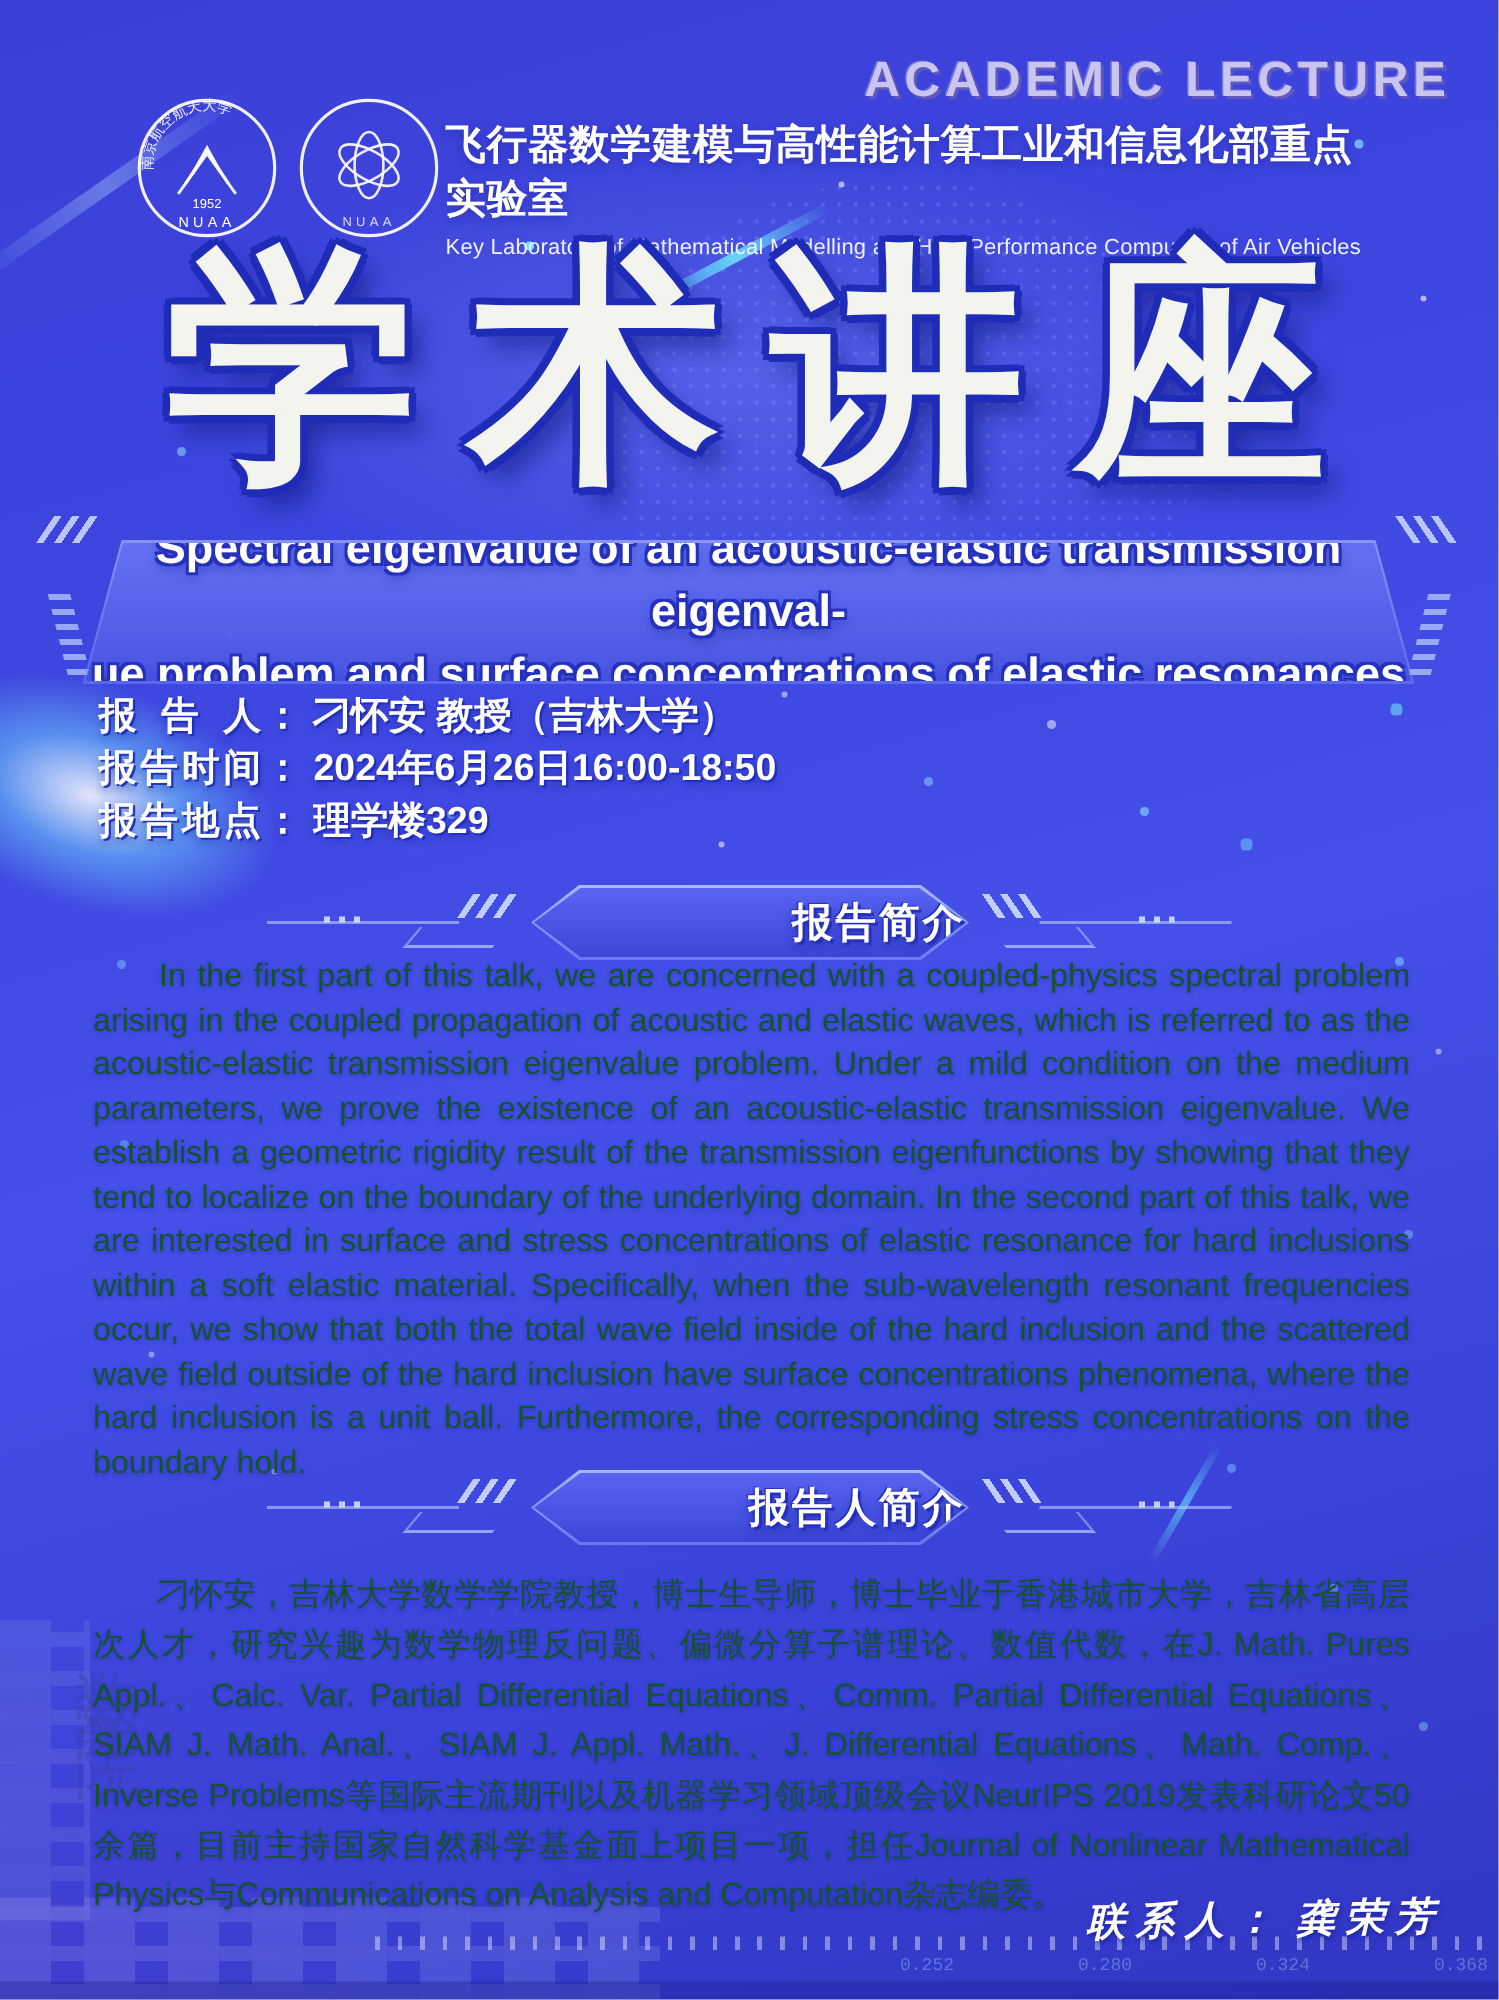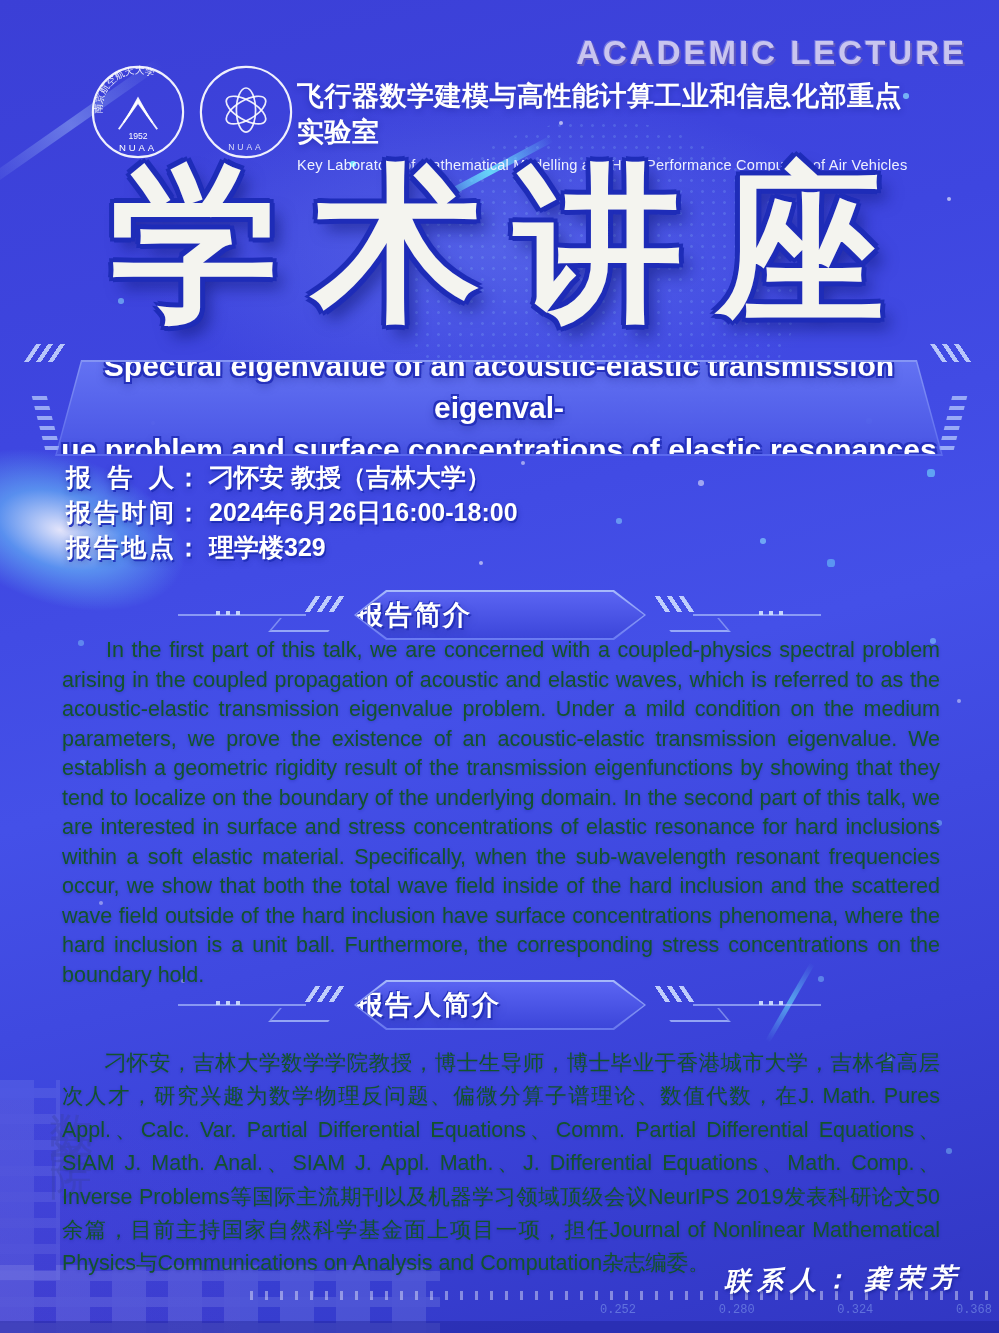--- a/index.html
+++ b/index.html
@@ -92,21 +92,21 @@
   .info-colon{display:inline-block;margin:0 8px 0 2px;}
   
   .banner{position:absolute;left:0;width:999px;height:50px;}
   .banner-abstract{top:590px;} .banner-bio{top:980px;}
   .capsule-outer{position:absolute;left:354px;top:0;width:292px;height:50px;
     background:linear-gradient(180deg,rgba(185,205,255,.85),rgba(130,150,250,.6));
     clip-path:polygon(0% 50%,32px 0%,calc(100% - 32px) 0%,100% 50%,calc(100% - 32px) 100%,32px 100%);}
   .capsule-inner{position:absolute;left:2px;top:2px;right:2px;bottom:2px;
     background:linear-gradient(180deg,#5a64f2,#3c46da);
     clip-path:polygon(0% 50%,31px 0%,calc(100% - 31px) 0%,100% 50%,calc(100% - 31px) 100%,31px 100%);
-    display:flex;align-items:center;justify-content:flex-start;}
+    display:flex;align-items:center;justify-content:flex-end;}
   .capsule-text{font-size:27px;font-weight:800;color:#ffffff;letter-spacing:2px;
     text-shadow:2px 2px 0 #2531bd,-1px -1px 0 #2531bd,0 4px 8px rgba(15,25,130,.5);}
   .deco{position:absolute;top:0;width:170px;height:50px;}
   .deco-l{left:178px;} .deco-r{left:651px;transform:scaleX(-1);}
   .deco .line{position:absolute;left:0;top:24px;width:128px;height:2px;background:rgba(185,205,255,.6);}
   .deco .dots3{position:absolute;left:38px;top:21px;width:26px;height:4px;
     background:repeating-linear-gradient(90deg,rgba(210,225,255,.9) 0 4px,transparent 4px 10px);}
   .deco .bracket{position:absolute;left:96px;top:28px;width:58px;height:12px;
     border-bottom:2px solid rgba(185,205,255,.7);border-left:2px solid rgba(185,205,255,.5);
     transform:skewX(-40deg);}
@@ -177,21 +177,21 @@
     <div class="panel-line">Spectral eigenvalue of an acoustic-elastic transmission eigenval-</div>
     <div class="panel-line">ue problem and surface concentrations of elastic resonances</div>
   </div>
 </div>
 
 <div class="info">
   <div class="info-row">
     <span class="info-label">报告人</span><span class="info-colon">：</span><span>刁怀安 教授（吉林大学）</span>
   </div>
   <div class="info-row">
-    <span class="info-label">报告时间</span><span class="info-colon">：</span><span>2024年6月26日16:00-18:00</span>
+    <span class="info-label">报告时间</span><span class="info-colon">：</span><span>2024年6月26日16:00-18:50</span>
   </div>
   <div class="info-row">
     <span class="info-label">报告地点</span><span class="info-colon">：</span><span>理学楼329</span>
   </div>
 </div>
 
 <div class="banner banner-abstract">
   <div class="deco deco-l">
     <div class="line"></div>
     <div class="dots3"></div>

